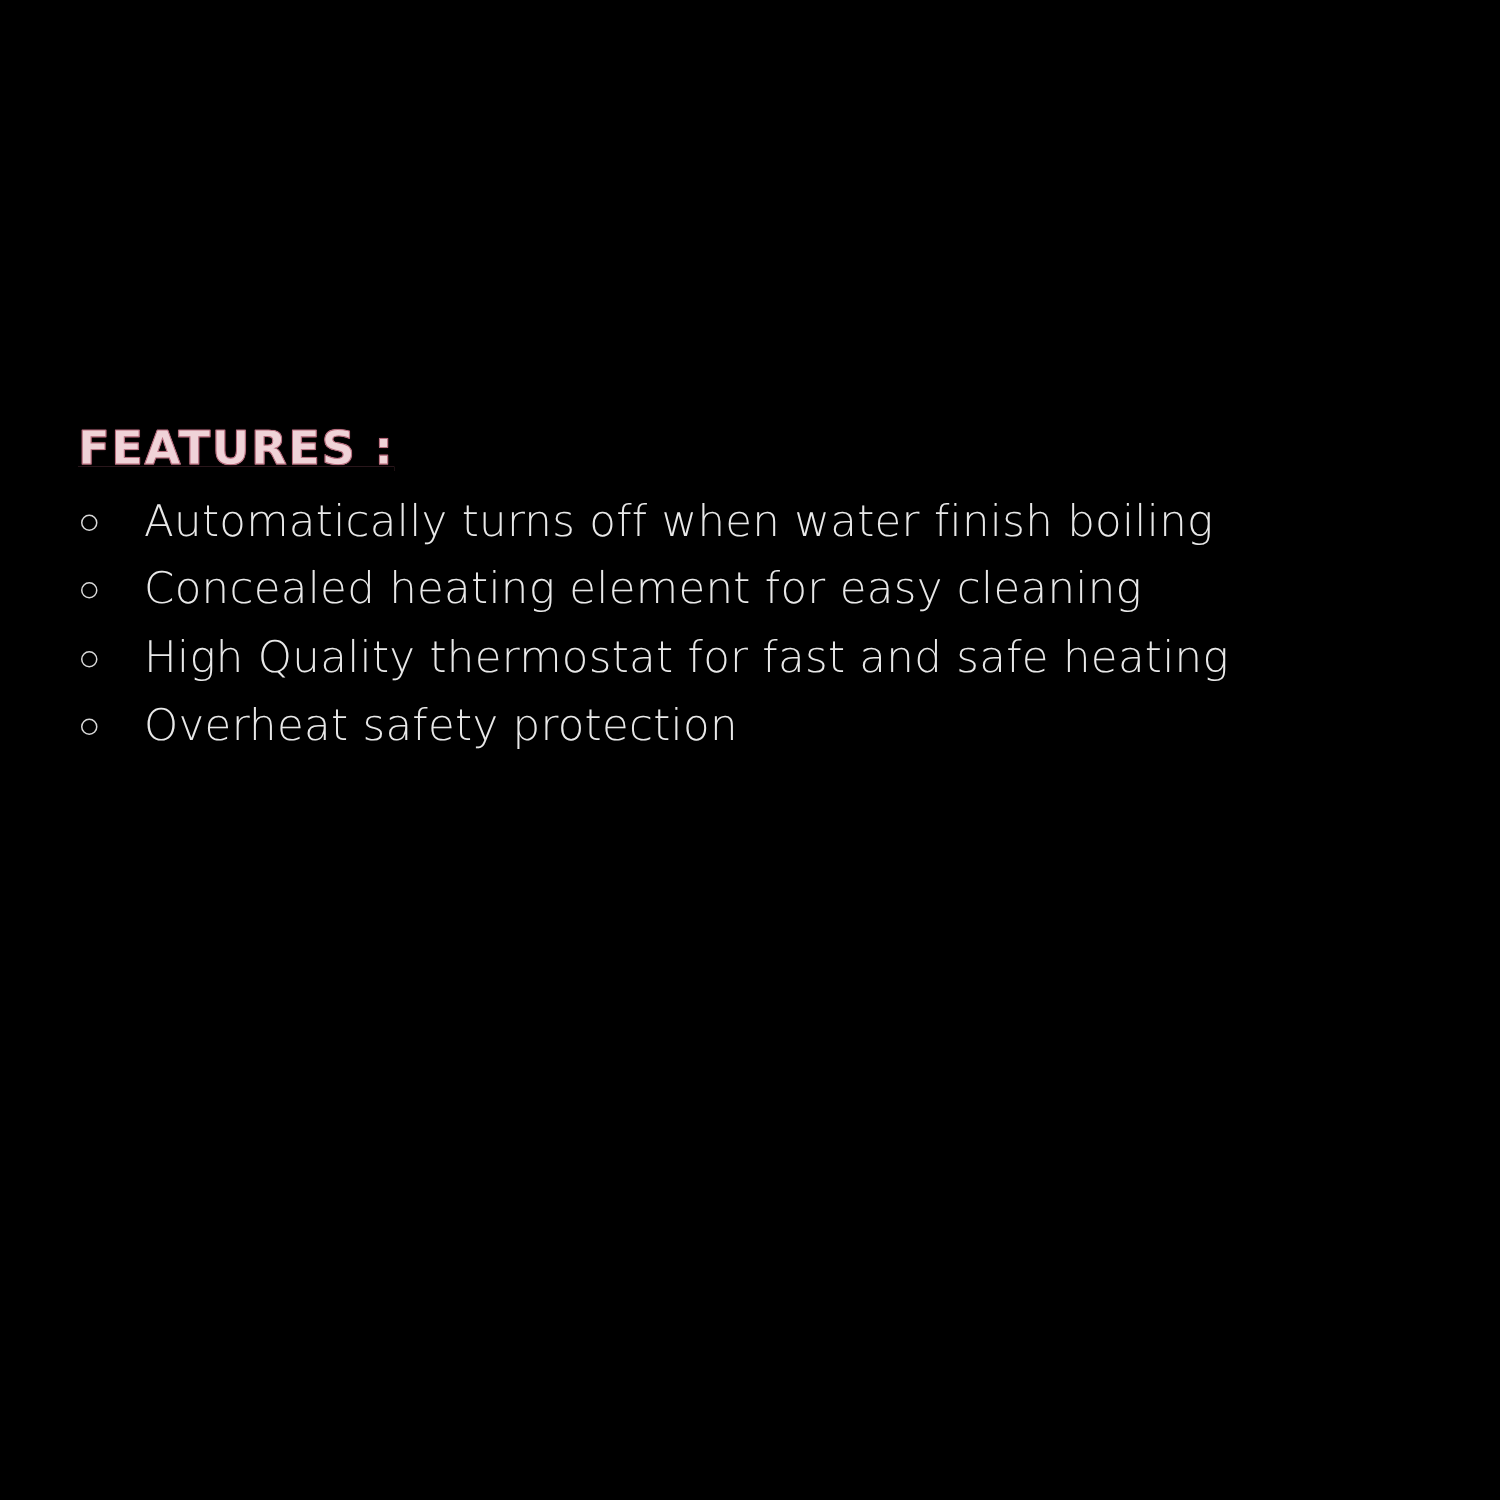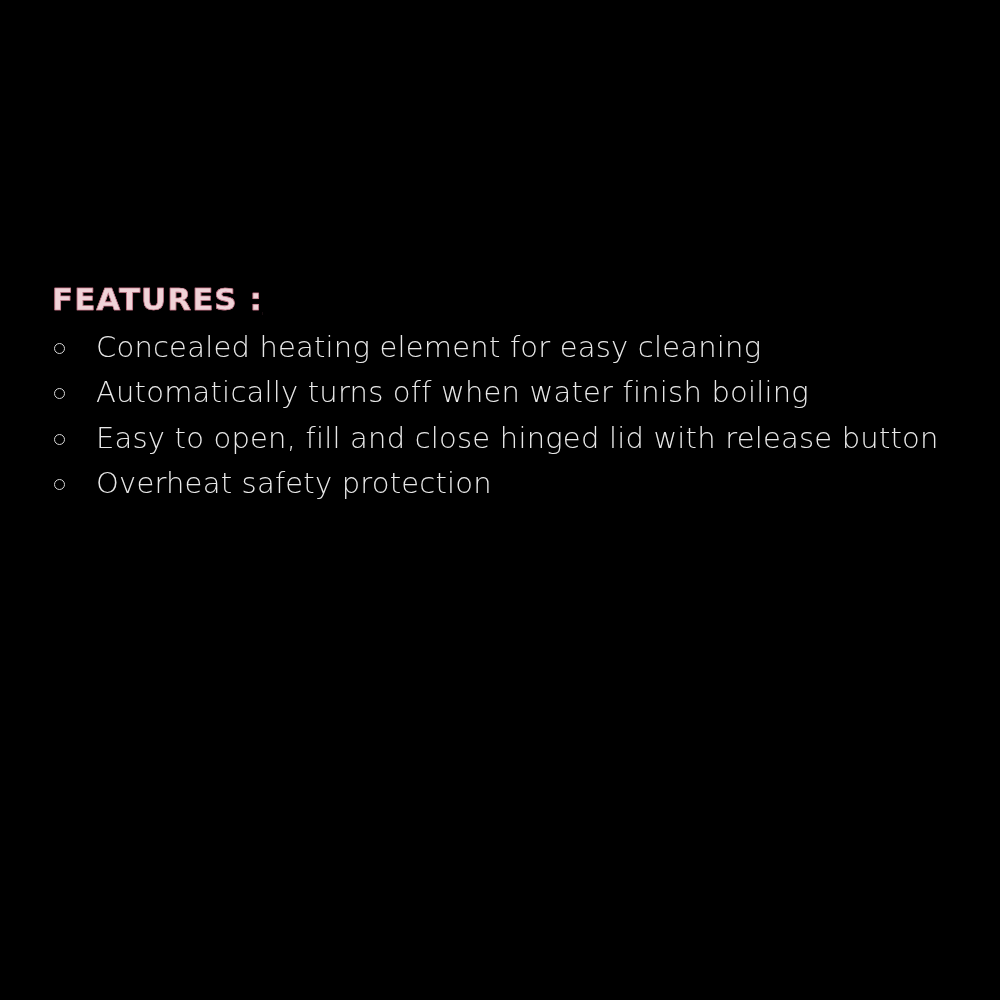--- a/index.html
+++ b/index.html
@@ -69,29 +69,29 @@
 </style>
 </head>
 <body>
 
 <div class="page">
   <div class="content">
     <h1 class="features-heading">FEATURES :</h1>
     <ul class="feature-list">
       <li class="feature-item">
         <span class="bullet"></span>
+        <span class="feature-text">Automatically turns off when water finish boiling</span>
+      </li>
+      <li class="feature-item">
+        <span class="bullet"></span>
         <span class="feature-text">Concealed heating element for easy cleaning</span>
       </li>
       <li class="feature-item">
         <span class="bullet"></span>
-        <span class="feature-text">Automatically turns off when water finish boiling</span>
-      </li>
-      <li class="feature-item">
-        <span class="bullet"></span>
-        <span class="feature-text">Easy to open, fill and close hinged lid with release button</span>
+        <span class="feature-text">High Quality thermostat for fast and safe heating</span>
       </li>
       <li class="feature-item">
         <span class="bullet"></span>
         <span class="feature-text">Overheat safety protection</span>
       </li>
     </ul>
   </div>
 </div>
 
 </body></html>

